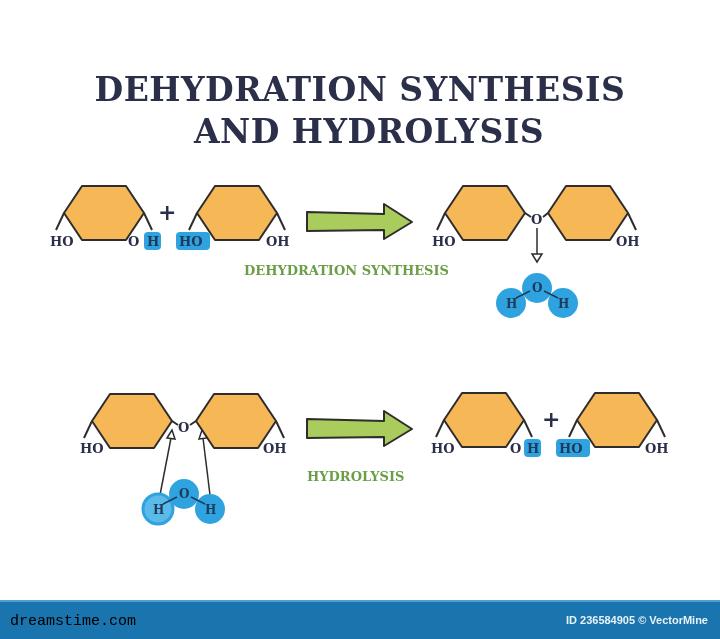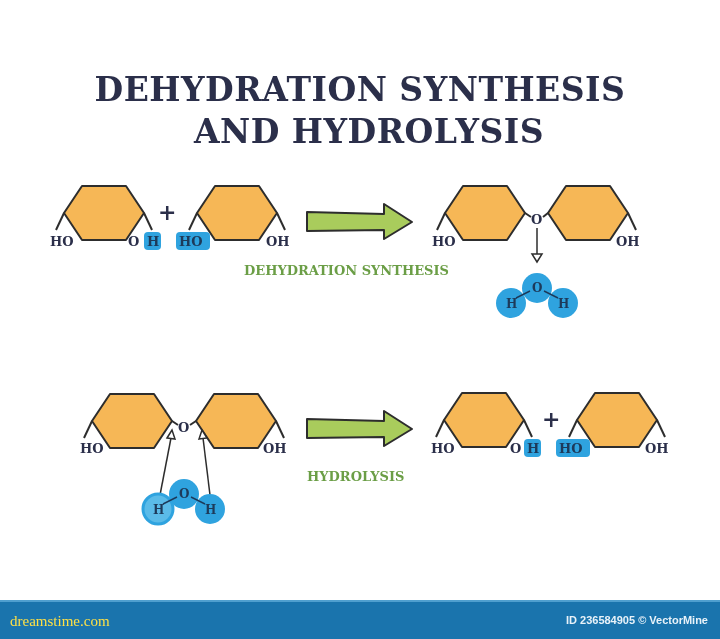--- a/index.html
+++ b/index.html
@@ -2,21 +2,21 @@
 <html><head>
 <meta charset="utf-8">
 <style>
   html, body { margin:0; padding:0; }
   body { width:720px; height:639px; background:#ffffff; position:relative; overflow:hidden; font-family:"DejaVu Serif", serif; }
   .title { position:absolute; left:0; width:720px; text-align:center; color:#2b2f4a; font-weight:bold; font-size:33px; letter-spacing:0.5px; font-family:"DejaVu Serif", serif; }
   #t1 { top:70px; }
   #t2 { top:112px;padding-left:9px; }
   svg { position:absolute; left:0; top:0; }
   .footer { position:absolute; left:0; top:600px; width:720px; height:39px; background:#1a74ad; border-top:2px solid #4f9fcf; }
-  .footer .brand { position:absolute; left:10px; top:11px; color:#fde047; font-family:Liberation Serif, serif; font-size:15px; }
+  .footer .brand { position:absolute; left:10px; top:11px; color:#000000; font-family:Liberation Mono, monospace; font-size:15px; }
   .footer .credit { position:absolute; right:12px; top:12px; color:#e8f2f9; font-family:"Liberation Sans", sans-serif; font-size:11px; font-weight:bold; }
   .lbl { font-family:"DejaVu Serif", serif; font-weight:bold; }
 </style>
 </head>
 <body>
 
 <div class="title" id="t1">DEHYDRATION SYNTHESIS</div>
 <div class="title" id="t2">AND HYDROLYSIS</div>
 
 <svg width="720" height="600" viewBox="0 0 720 600">

